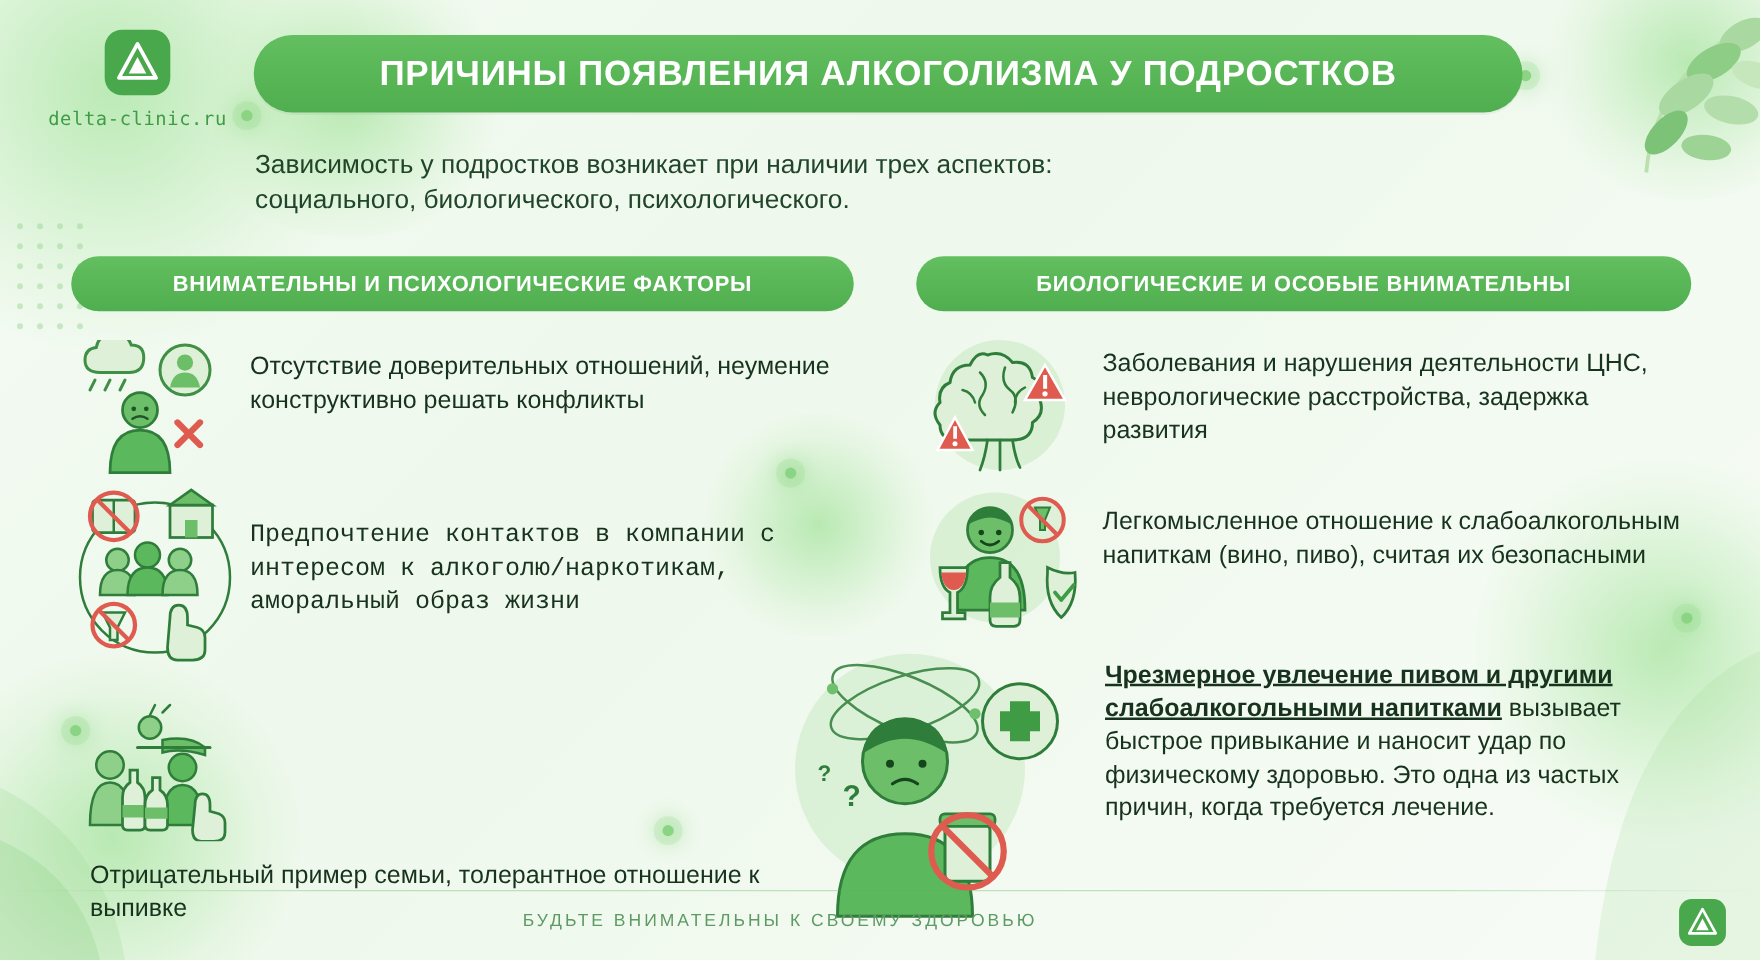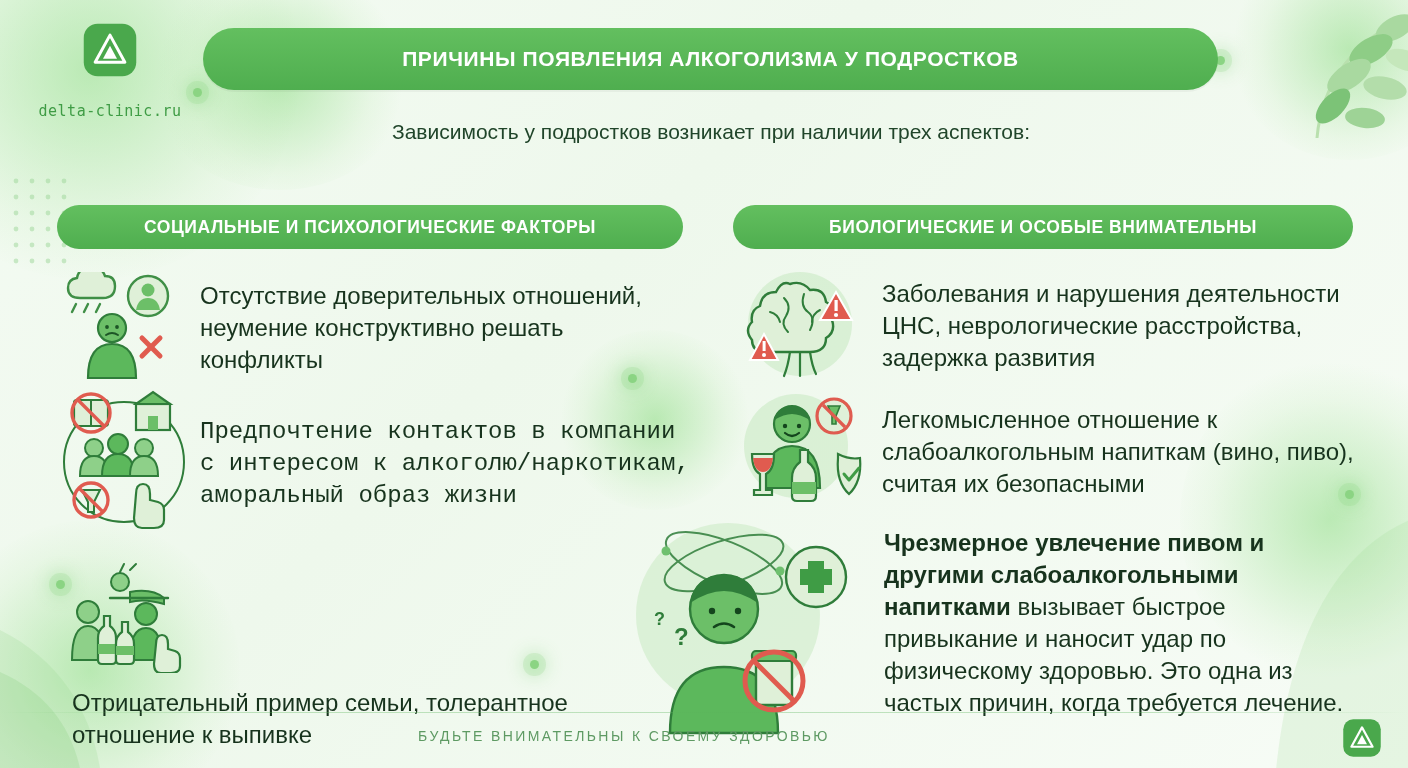--- a/index.html
+++ b/index.html
@@ -34,49 +34,48 @@
   .dotgrid { position: absolute; pointer-events: none; opacity: .5; }
   .corner-swoosh { position: absolute; pointer-events: none; }
 
   
   .logo-area {
     position: absolute; left: 20px; top: 22px; width: 180px;
     text-align: center;
   }
   .logo-mark { width: 56px; height: 56px; margin: 0 auto; display: block; }
   .logo-text {
-    margin-top: 24px;
+    margin-top: 8px;
     font-size: 15px;
     letter-spacing: .5px;
     color: #3f9c45;
     font-family: "DejaVu Sans Mono", monospace;
   }
 
   
   .title-bar {
     position: absolute; left: 203px; top: 28px;
     width: 1015px; height: 62px;
     background: #5cb85c;
     background: linear-gradient(180deg, #63bf5f 0%, #4fae4f 100%);
     border-radius: 31px;
     display: flex; align-items: center; justify-content: center;
     box-shadow: 0 2px 0 rgba(0,0,0,0.04);
   }
   .title-bar h1 {
     color: #ffffff;
-    font-size: 21px;
+    font-size: 28px;
     font-weight: bold;
     letter-spacing: .6px;
     text-align: center;
     white-space: nowrap;
   }
 
   .subtitle {
     position: absolute; left: 204px; top: 118px; width: 1014px;
-    text-align: center;
     color: #20452a;
     font-size: 21px;
     line-height: 1.35;
   }
 
   
   .col-head {
     position: absolute;
     height: 44px;
     border-radius: 22px;
@@ -89,24 +88,24 @@
     white-space: nowrap;
   }
   #head-left  { left: 57px;  top: 205px; width: 626px; }
   #head-right { left: 733px; top: 205px; width: 620px; }
 
   
   .item { position: absolute; display: flex; align-items: flex-start; }
   .item .ico { flex: 0 0 auto; }
   .item .txt {
     color: #17331d;
-    font-size: 24px;
+    font-size: 20px;
     line-height: 1.33;
   }
-  .item .txt b { font-weight: bold; }
+  .item .txt b { font-weight: bold; text-decoration: underline; }
 
   #item-l1 { left: 60px;  top: 272px; width: 630px; }
   #item-l2 { left: 60px;  top: 390px; width: 630px; font-family: Liberation Mono, monospace; }
   #item-l3 { left: 60px;  top: 548px; width: 630px; flex-direction: column; }
   #item-r1 { left: 740px; top: 272px; width: 620px; }
   #item-r2 { left: 740px; top: 390px; width: 620px; }
   #item-r3 { left: 620px; top: 505px; width: 745px; }
 
   #item-l1 .txt { margin-left: 12px; padding-top: 8px; }
   #item-l2 .txt { margin-left: 12px; padding-top: 26px; }
@@ -207,24 +206,25 @@
     </svg>
     <div class="logo-text">delta-clinic.ru</div>
   </div>
 
   <div class="title-bar">
     <h1>ПРИЧИНЫ ПОЯВЛЕНИЯ АЛКОГОЛИЗМА У ПОДРОСТКОВ</h1>
   </div>
 
   <div class="subtitle">
     <div>Зависимость у подростков возникает при наличии трех аспектов:</div>
+    <div>социального, биологического, психологического.</div>
   </div>
 
   <div class="col-head" id="head-left">
-    <span>СОЦИАЛЬНЫЕ И ПСИХОЛОГИЧЕСКИЕ ФАКТОРЫ</span>
+    <span>ВНИМАТЕЛЬНЫ И ПСИХОЛОГИЧЕСКИЕ ФАКТОРЫ</span>
   </div>
   <div class="col-head" id="head-right">
     <span>БИОЛОГИЧЕСКИЕ И ОСОБЫЕ ВНИМАТЕЛЬНЫ</span>
   </div>
 
   <div class="item" id="item-l1">
     <svg class="ico" width="128" height="110" viewBox="0 0 128 110">
 
       <path d="M20 26 q-12 0 -12 -10 q0 -9 9 -10 q2 -11 14 -11 q11 0 14 9 q10 0 10 10 q0 12 -12 12 Z" fill="#dff0d8" stroke="#3f8f46" stroke-width="2.4"></path>
       <g stroke="#3f8f46" stroke-width="2.4" stroke-linecap="round">

